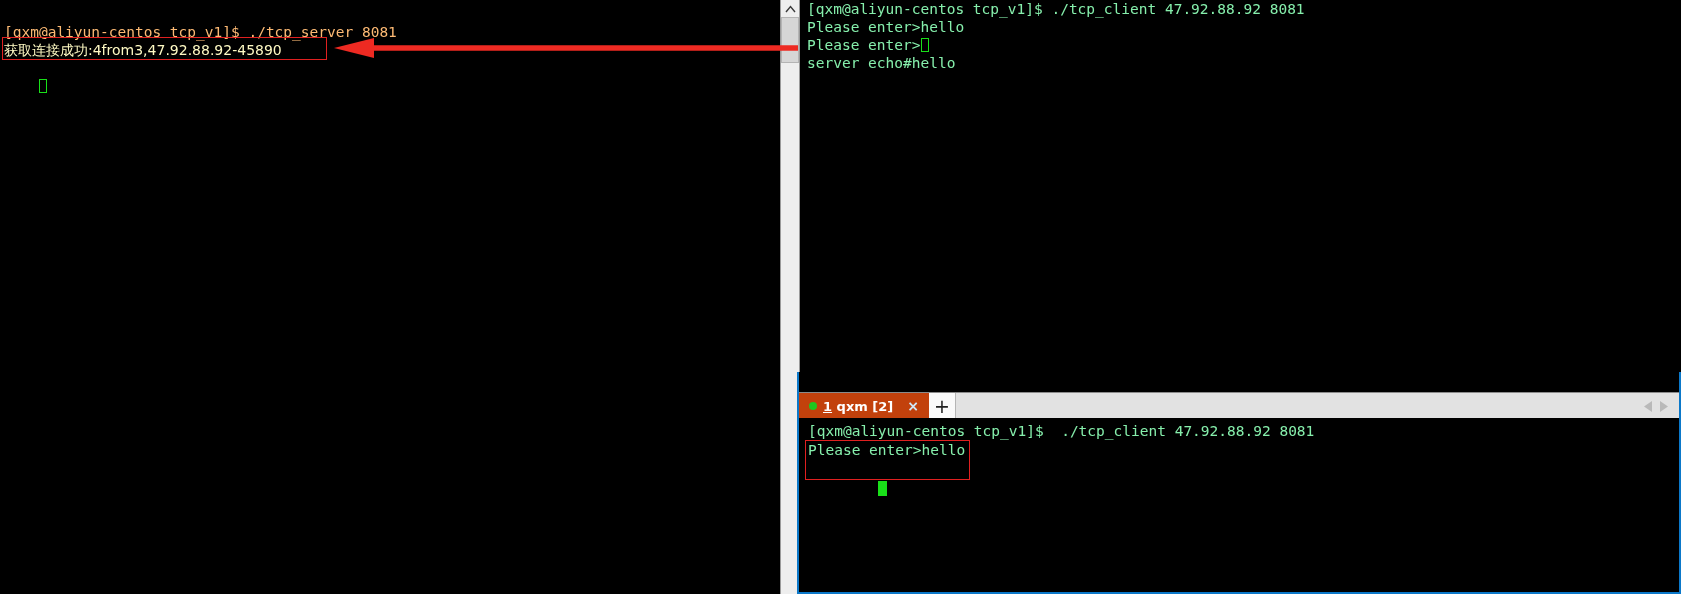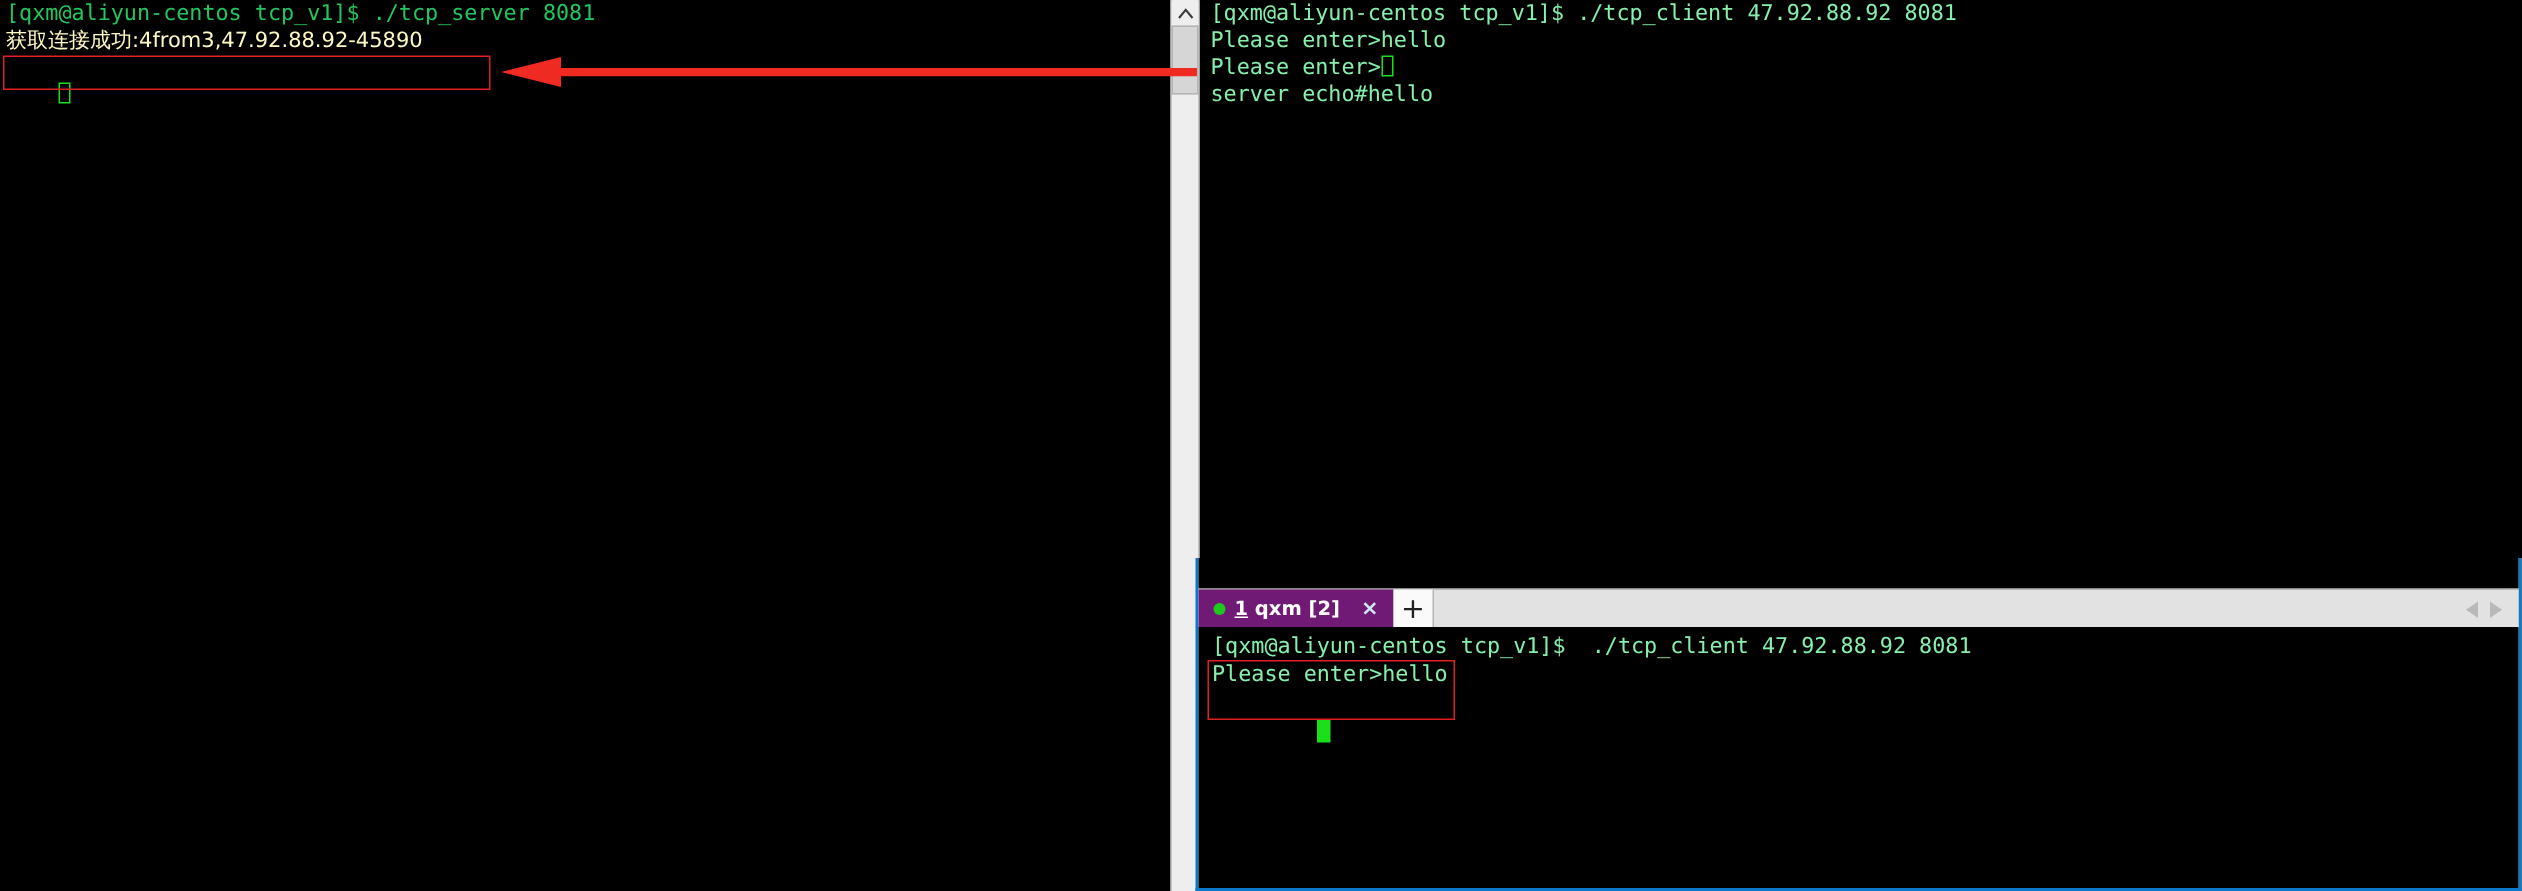--- a/index.html
+++ b/index.html
@@ -24,21 +24,21 @@
     overflow: hidden;
   }
   .term-line {
     font-family: "DejaVu Sans Mono", monospace;
     font-size: 14.5px;
     line-height: 18px;
     white-space: pre;
     color: #86efac;
   }
   #server-pane .term-line { padding-left: 4px; }
-  .l-prompt { color: #22c55e; }
+  .l-prompt { color: #fdba74; margin-top: 23px; }
   .l-chinese {
     color: #fef9c3;
     font-family: "DejaVu Sans", sans-serif;
     font-size: 14px;
   }
   .cjk { font-family: "DejaVu Sans", sans-serif; }
 
   .red-box {
     position: absolute;
     border: 1.5px solid #e02020;
@@ -136,21 +136,21 @@
     position: absolute;
     left: 0; top: 20px;
     right: 0;
     height: 26px;
     background: #e2e2e2;
     border-top: 1px solid #8b8b8b;
     display: flex;
     align-items: stretch;
   }
   #tab-active {
-    background: #701a75;
+    background: #c2410c;
     color: #ffffff;
     display: flex;
     align-items: center;
     padding: 0 6px 0 10px;
     font-family: "DejaVu Sans", sans-serif;
     font-size: 13px;
     font-weight: bold;
     gap: 6px;
     cursor: default;
   }

